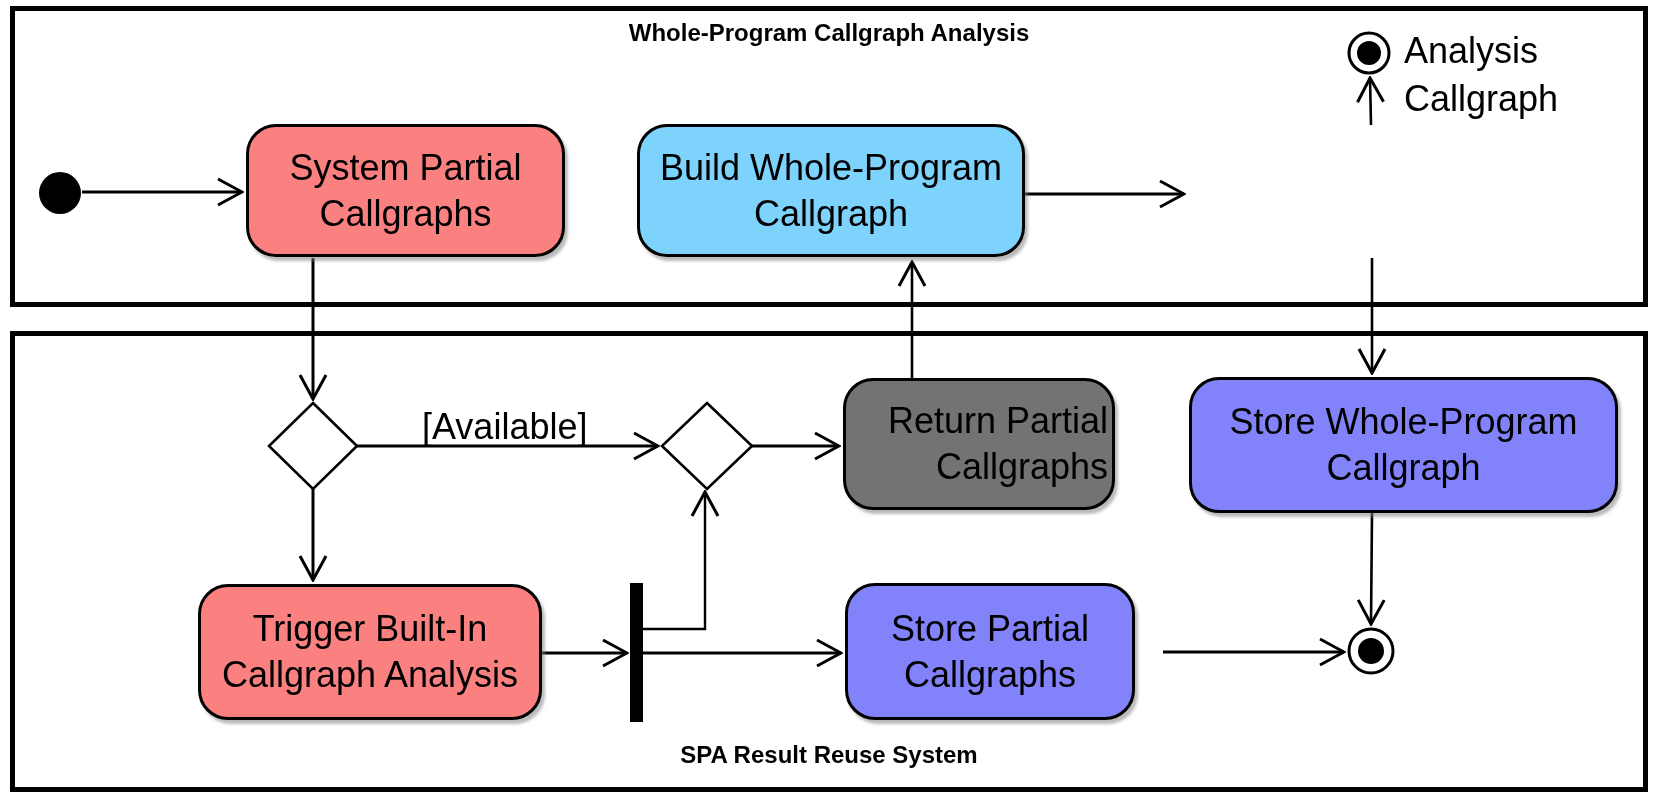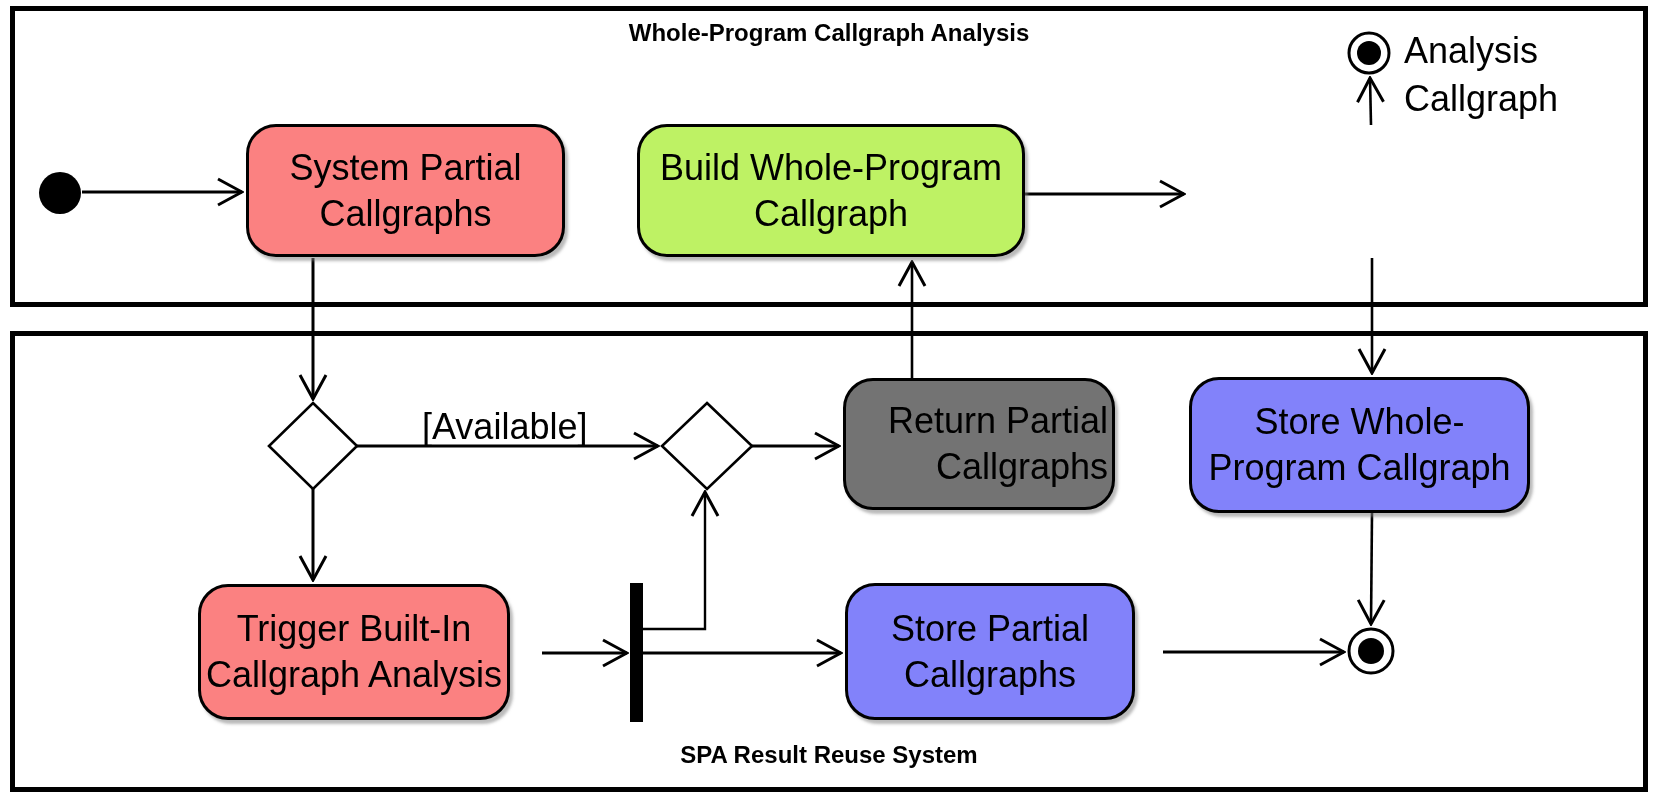--- a/index.html
+++ b/index.html
@@ -74,24 +74,24 @@
     <polygon points="707,403 752,446 707,489 662,446" fill="#fff" stroke="#000" stroke-width="2.6"></polygon>
 
     <rect x="630" y="583" width="13" height="139" fill="#000"></rect>
   </svg>
 
   <div class="guard" style="left:422px;top:406px;text-align:right;">[Available]</div>
   <div class="end-label" style="left:1404px;top:27px;">Analysis Callgraph</div>
 
   <div class="activity" style="left: 246px; top: 124px; width: 319px; height: 133px; background-color: rgb(251, 129, 129);">System Partial Callgraphs</div>
 
-  <div class="activity" style="left: 637px; top: 124px; width: 388px; height: 133px; background-color: #bef264;">Build Whole-Program Callgraph</div>
+  <div class="activity" style="left: 637px; top: 124px; width: 388px; height: 133px; background-color: #7dd3fc;">Build Whole-Program Callgraph</div>
 
 
   <div class="activity" style="left: 843px; top: 378px; width: 272px; height: 132px; background-color: #737373; text-align: right;">Return Partial Callgraphs</div>
 
-  <div class="activity" style="left: 1189px; top: 377px; width: 341px; height: 136px; background-color: rgb(130, 130, 250);">Store Whole-Program Callgraph</div>
+  <div class="activity" style="left: 1189px; top: 377px; width: 429px; height: 136px; background-color: rgb(130, 130, 250);">Store Whole-Program Callgraph</div>
 
-  <div class="activity" style="left: 198px; top: 584px; width: 312px; height: 136px; background-color: rgb(251, 129, 129);">Trigger Built-In Callgraph Analysis</div>
+  <div class="activity" style="left: 198px; top: 584px; width: 344px; height: 136px; background-color: rgb(251, 129, 129);">Trigger Built-In Callgraph Analysis</div>
 
   <div class="activity" style="left: 845px; top: 583px; width: 290px; height: 137px; background-color: rgb(130, 130, 250);">Store Partial Callgraphs</div>
 
 </div>
 
 </body></html>

